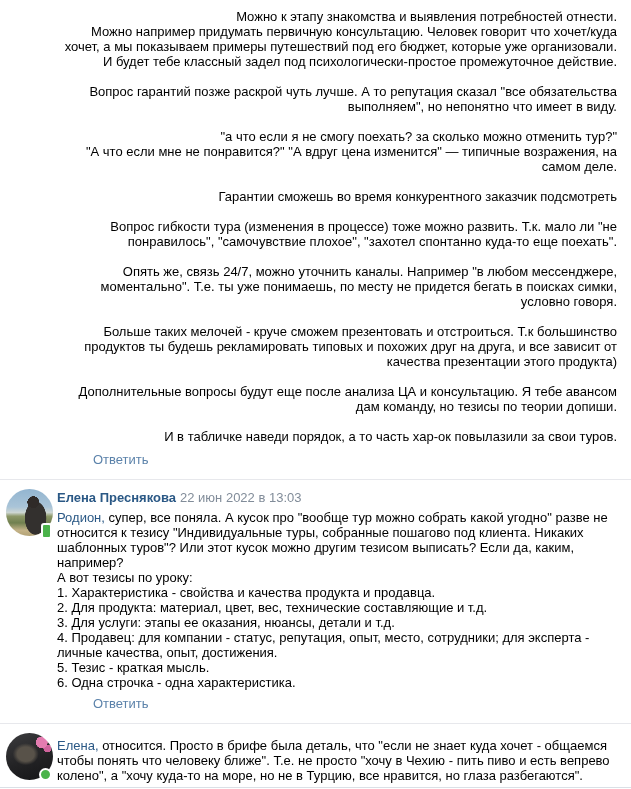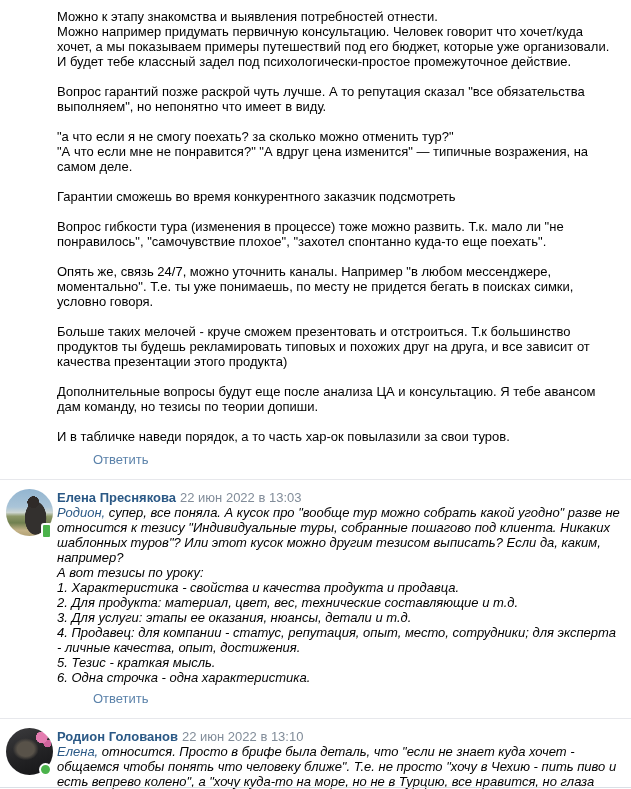--- a/index.html
+++ b/index.html
@@ -5,21 +5,21 @@
   * { box-sizing: border-box; margin: 0; padding: 0; }
   html, body { background: #fff; }
   .page {
     width: 631px; height: 789px;
     background: #ffffff;
     font-family: "Liberation Sans", sans-serif;
     font-size: 13px; line-height: 15px; color: #000;
     position: relative; overflow: hidden;
   }
   .top-comment { padding: 9px 14px 0 57px; }
-  .top-text p { margin: 0 0 15px; white-space: pre-wrap; }
+  .top-text p { margin: 0 0 15px; white-space: pre-wrap; text-align: right; }
   .top-text p:last-child { margin-bottom: 0; }
   .reply-link {
     display: inline-block; margin-top: 8px;
     color: #5b82aa; text-decoration: none; cursor: pointer; margin-left: 36px;
   }
   .divider { height: 1px; background: #e7e8ec; margin-top: 12px; }
   .comment { display: flex; padding: 9px 8px 0 6px; }
   .avatar {
     width: 47px; height: 47px; border-radius: 50%;
     position: relative; flex: none; cursor: pointer;
@@ -44,21 +44,21 @@
   }
   .badge-dot {
     position: absolute; bottom: -1px; right: 1px;
     width: 13px; height: 13px;
     background: #4bb34b; border: 2px solid #fff; border-radius: 50%;
   }
   .comment-main { margin-left: 4px; flex: 1; min-width: 0; }
   .comment-header { margin-top: 1px; }
   .author-link { color: #2a5885; font-weight: bold; text-decoration: none; cursor: pointer; }
   .timestamp { color: #818c99; margin-left: 4px; cursor: pointer; }
-  .comment-text { white-space: pre-wrap; font-style: italic; }
+  .comment-text { margin-top: 5px; white-space: pre-wrap; }
   .mention-link { color: #2a5885; text-decoration: none; cursor: pointer; }
   .comment-footer {
     margin-top: 6px; display: flex;
     align-items: center; justify-content: space-between;
   }
   .comment-footer .reply-link { margin-top: 0; }
   .bottom-divider {
     position: absolute; left: 0; right: 0; bottom: 1px;
     height: 1px; background: #dae0e6;
   }
@@ -109,23 +109,20 @@
     </div>
   </div>
 
   <div class="divider"></div>
 
   <div class="comment">
     <div class="avatar avatar-2">
       <span class="badge-dot"></span>
     </div>
     <div class="comment-main">
-      <div class="comment-header">
-        <a class="author-link">Родион Голованов</a><span class="timestamp">22 июн 2022 в 13:10</span>
-      </div>
       <div class="comment-text"><a class="mention-link">Елена,</a><span> относится. Просто в брифе была деталь, что "если не знает куда хочет - общаемся чтобы понять что человеку ближе". Т.е. не просто "хочу в Чехию - пить пиво и есть вепрево колено", а "хочу куда-то на море, но не в Турцию, все нравится, но глаза разбегаются".
 
 Т.е. фигня вроде, но в тексте может размазаться и потеряться, если в анализе не выписали. Я поэтому и призываю детали не терять, т.к. могут пригодиться где угодно))</span></div>
 
     </div>
   </div>
 
   <div class="bottom-divider"></div>
 </div>
 

